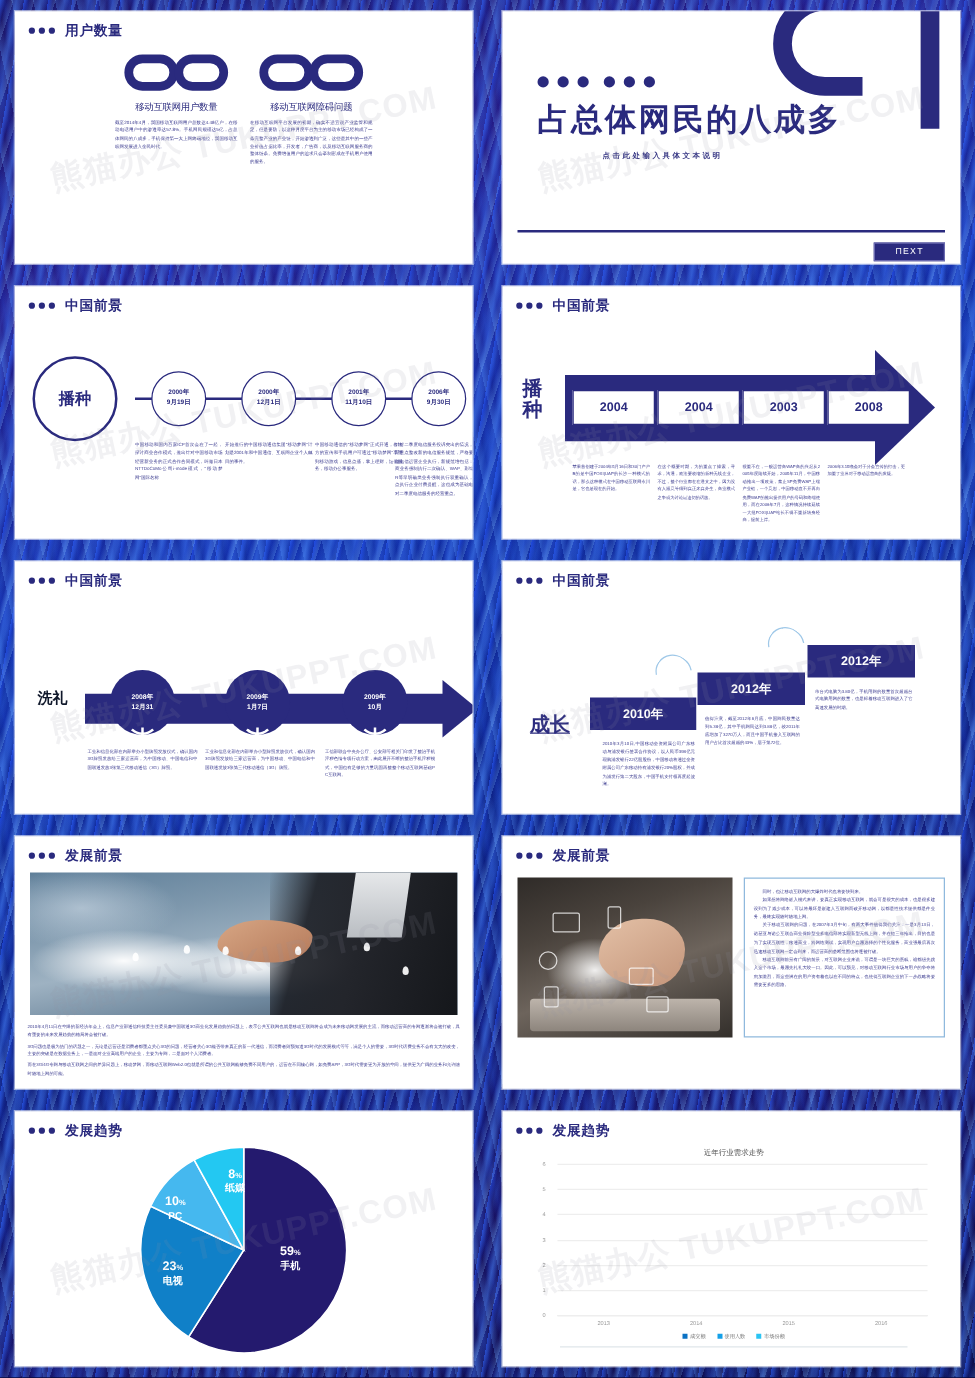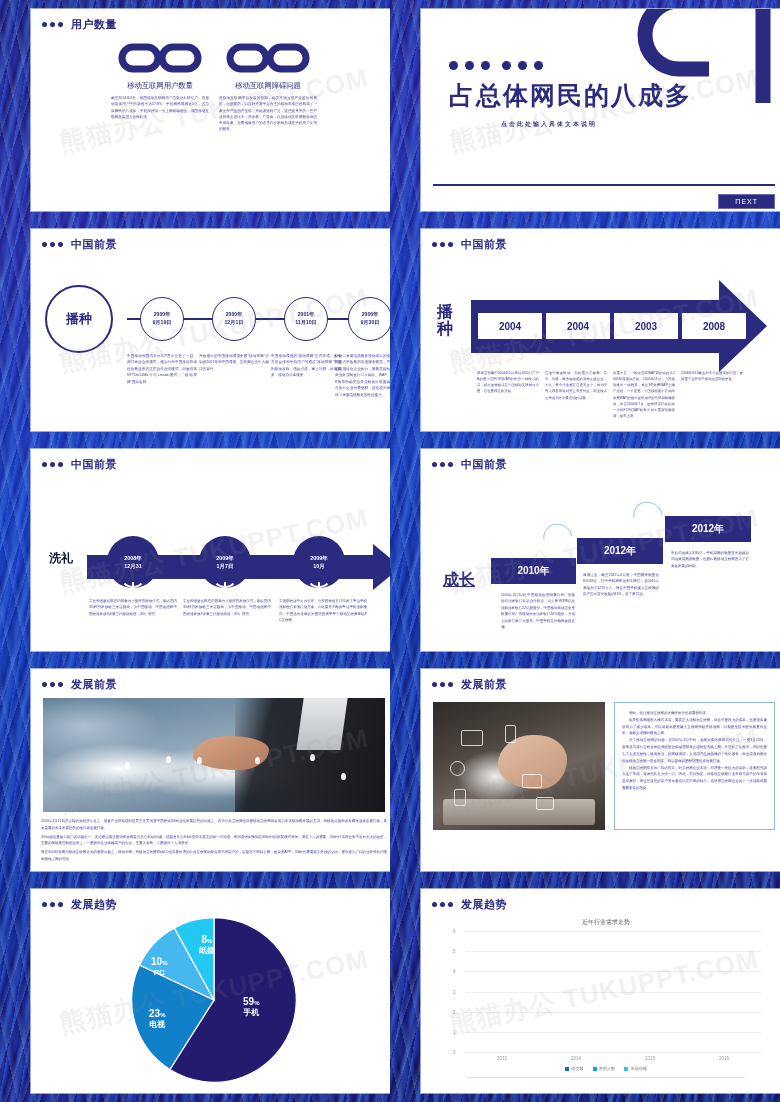--- a/index.html
+++ b/index.html
@@ -41,21 +41,20 @@
     position: relative;
     padding: 9px 12px;
     overflow: hidden;
   }
   .canvas {
     position: relative;
     width: 100%; height: 100%;
     background: #ffffff;
     box-shadow: 0 0 0 1px rgba(255,255,255,.55);
     overflow: hidden;
-    margin-left: 19px;
   }
 
   
   .head { display: flex; align-items: center; gap: 5px; padding: 8px 0 0 11px; }
   .dots { display: flex; gap: 3px; }
   .dots i { width: 5px; height: 5px; border-radius: 50%; background: #2a2a7e; display: block; }
   .head-title {
     font-size: 11px; font-weight: bold; color: #2a2a7e; letter-spacing: .5px;
     margin-left: 3px;
   }

